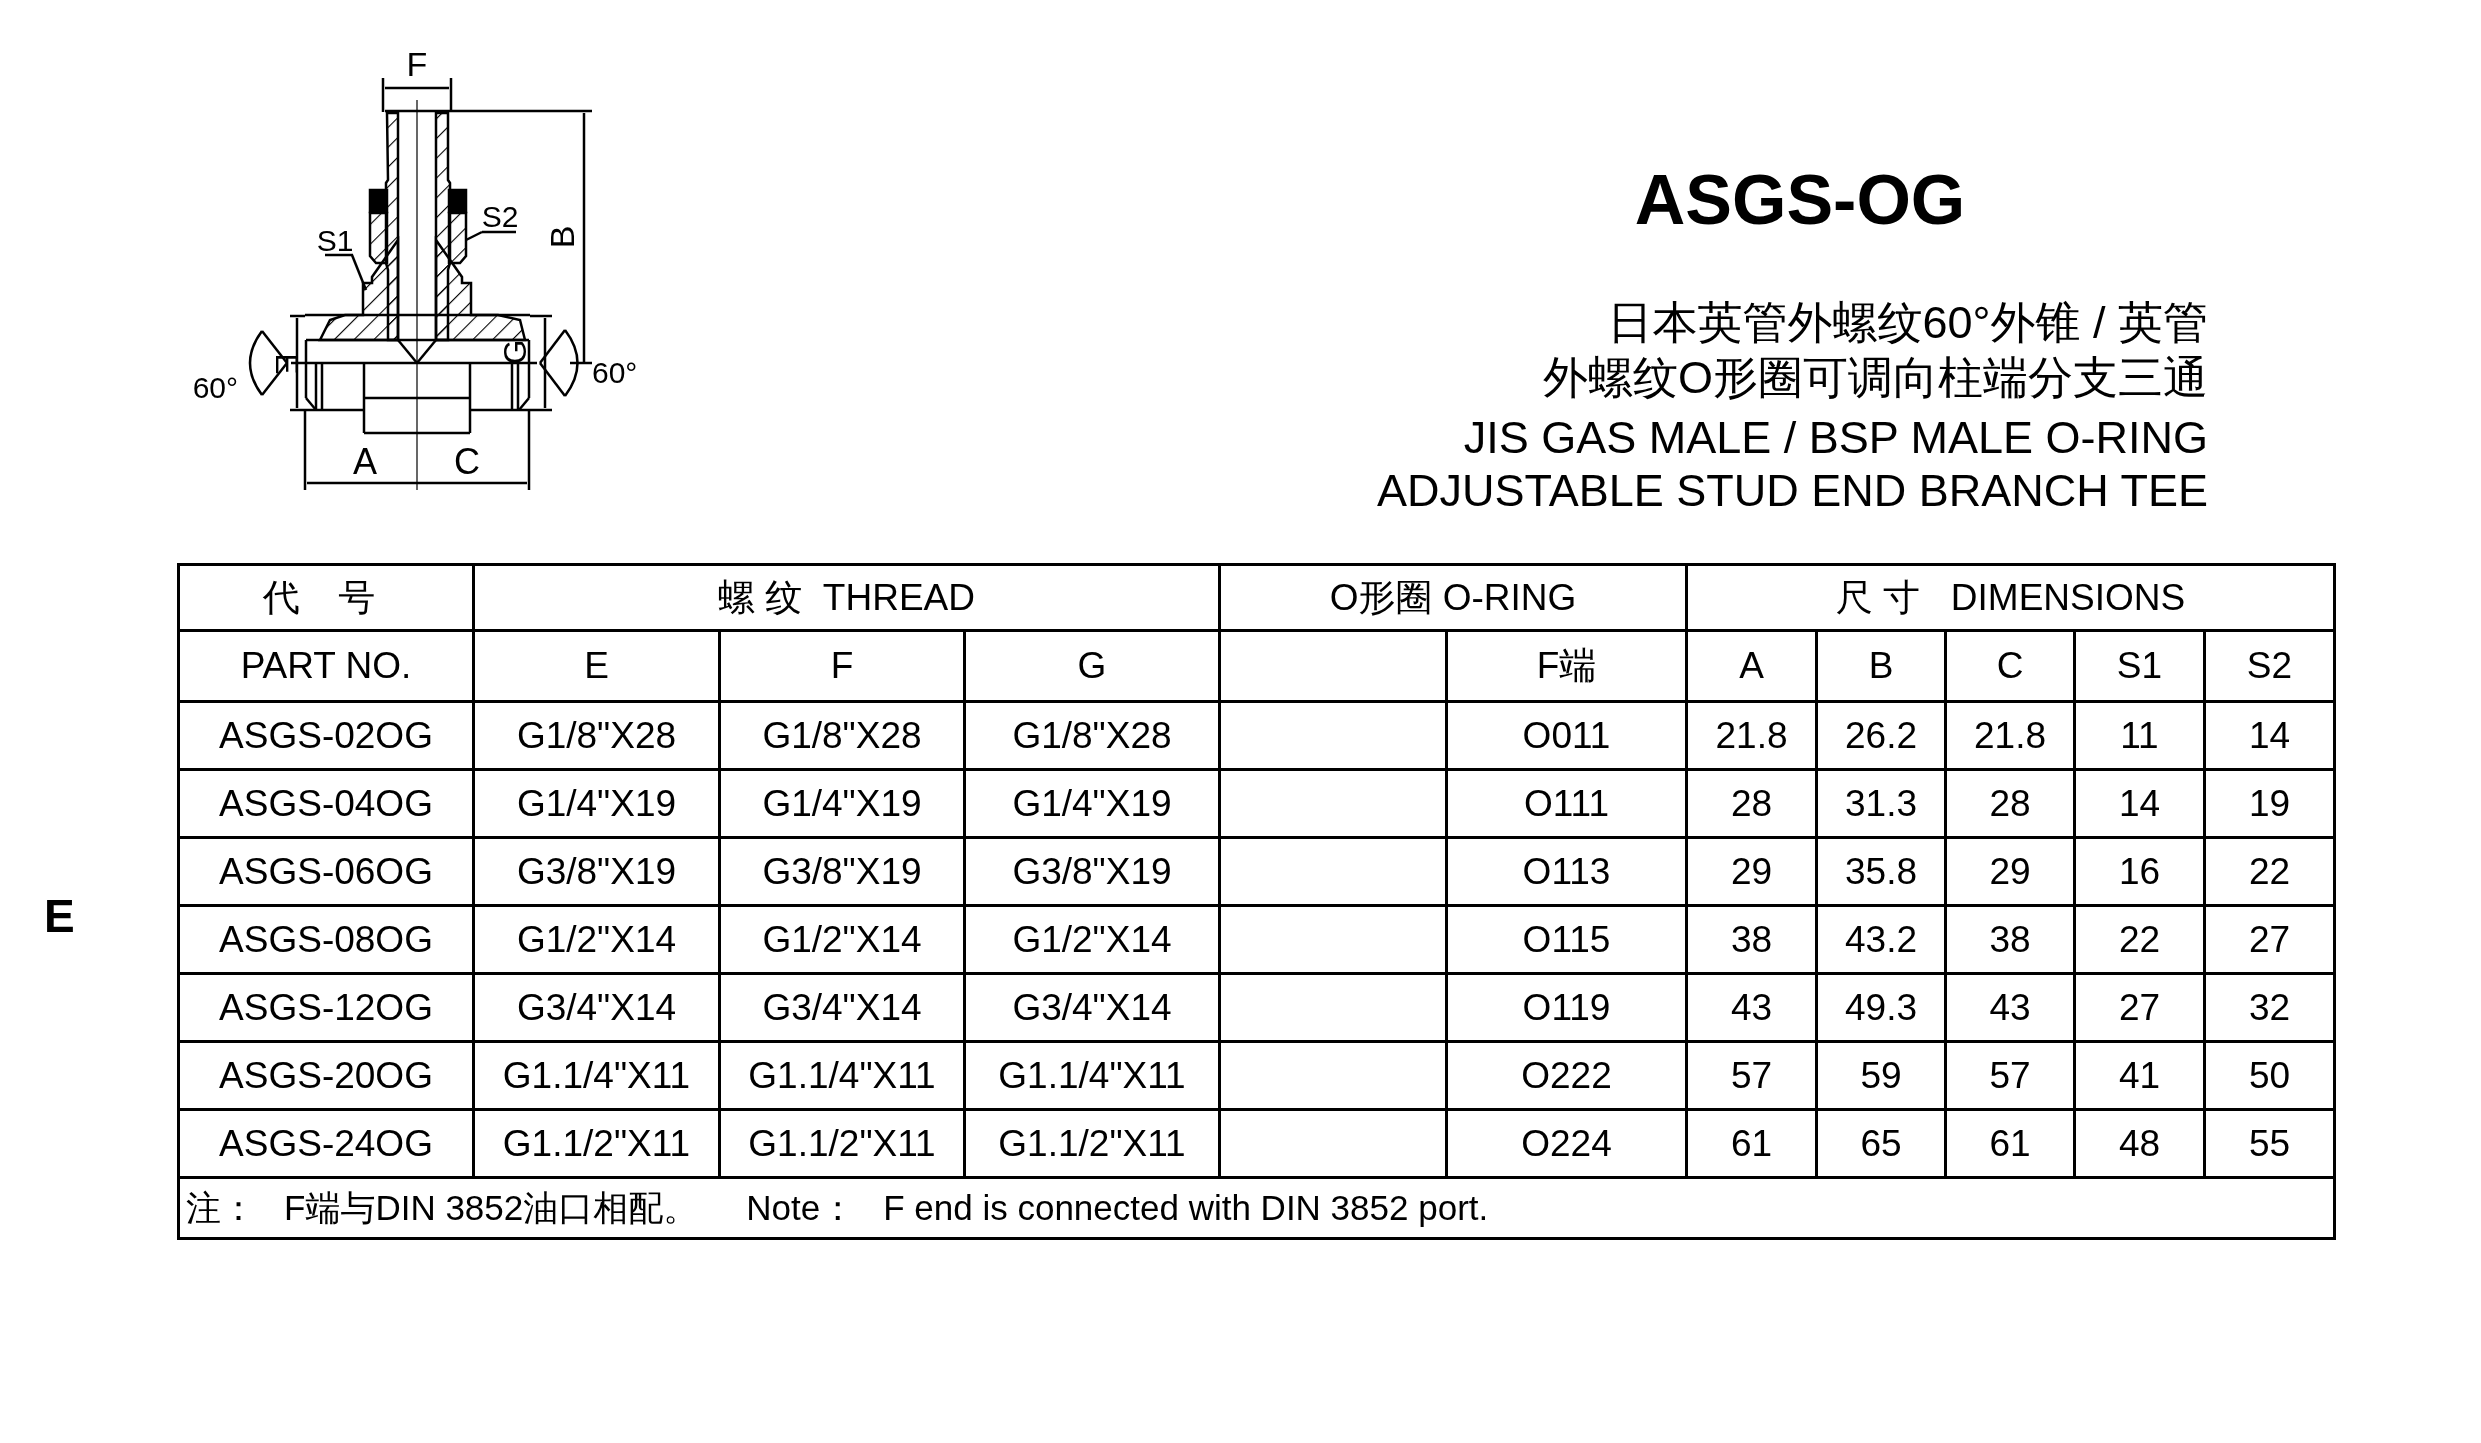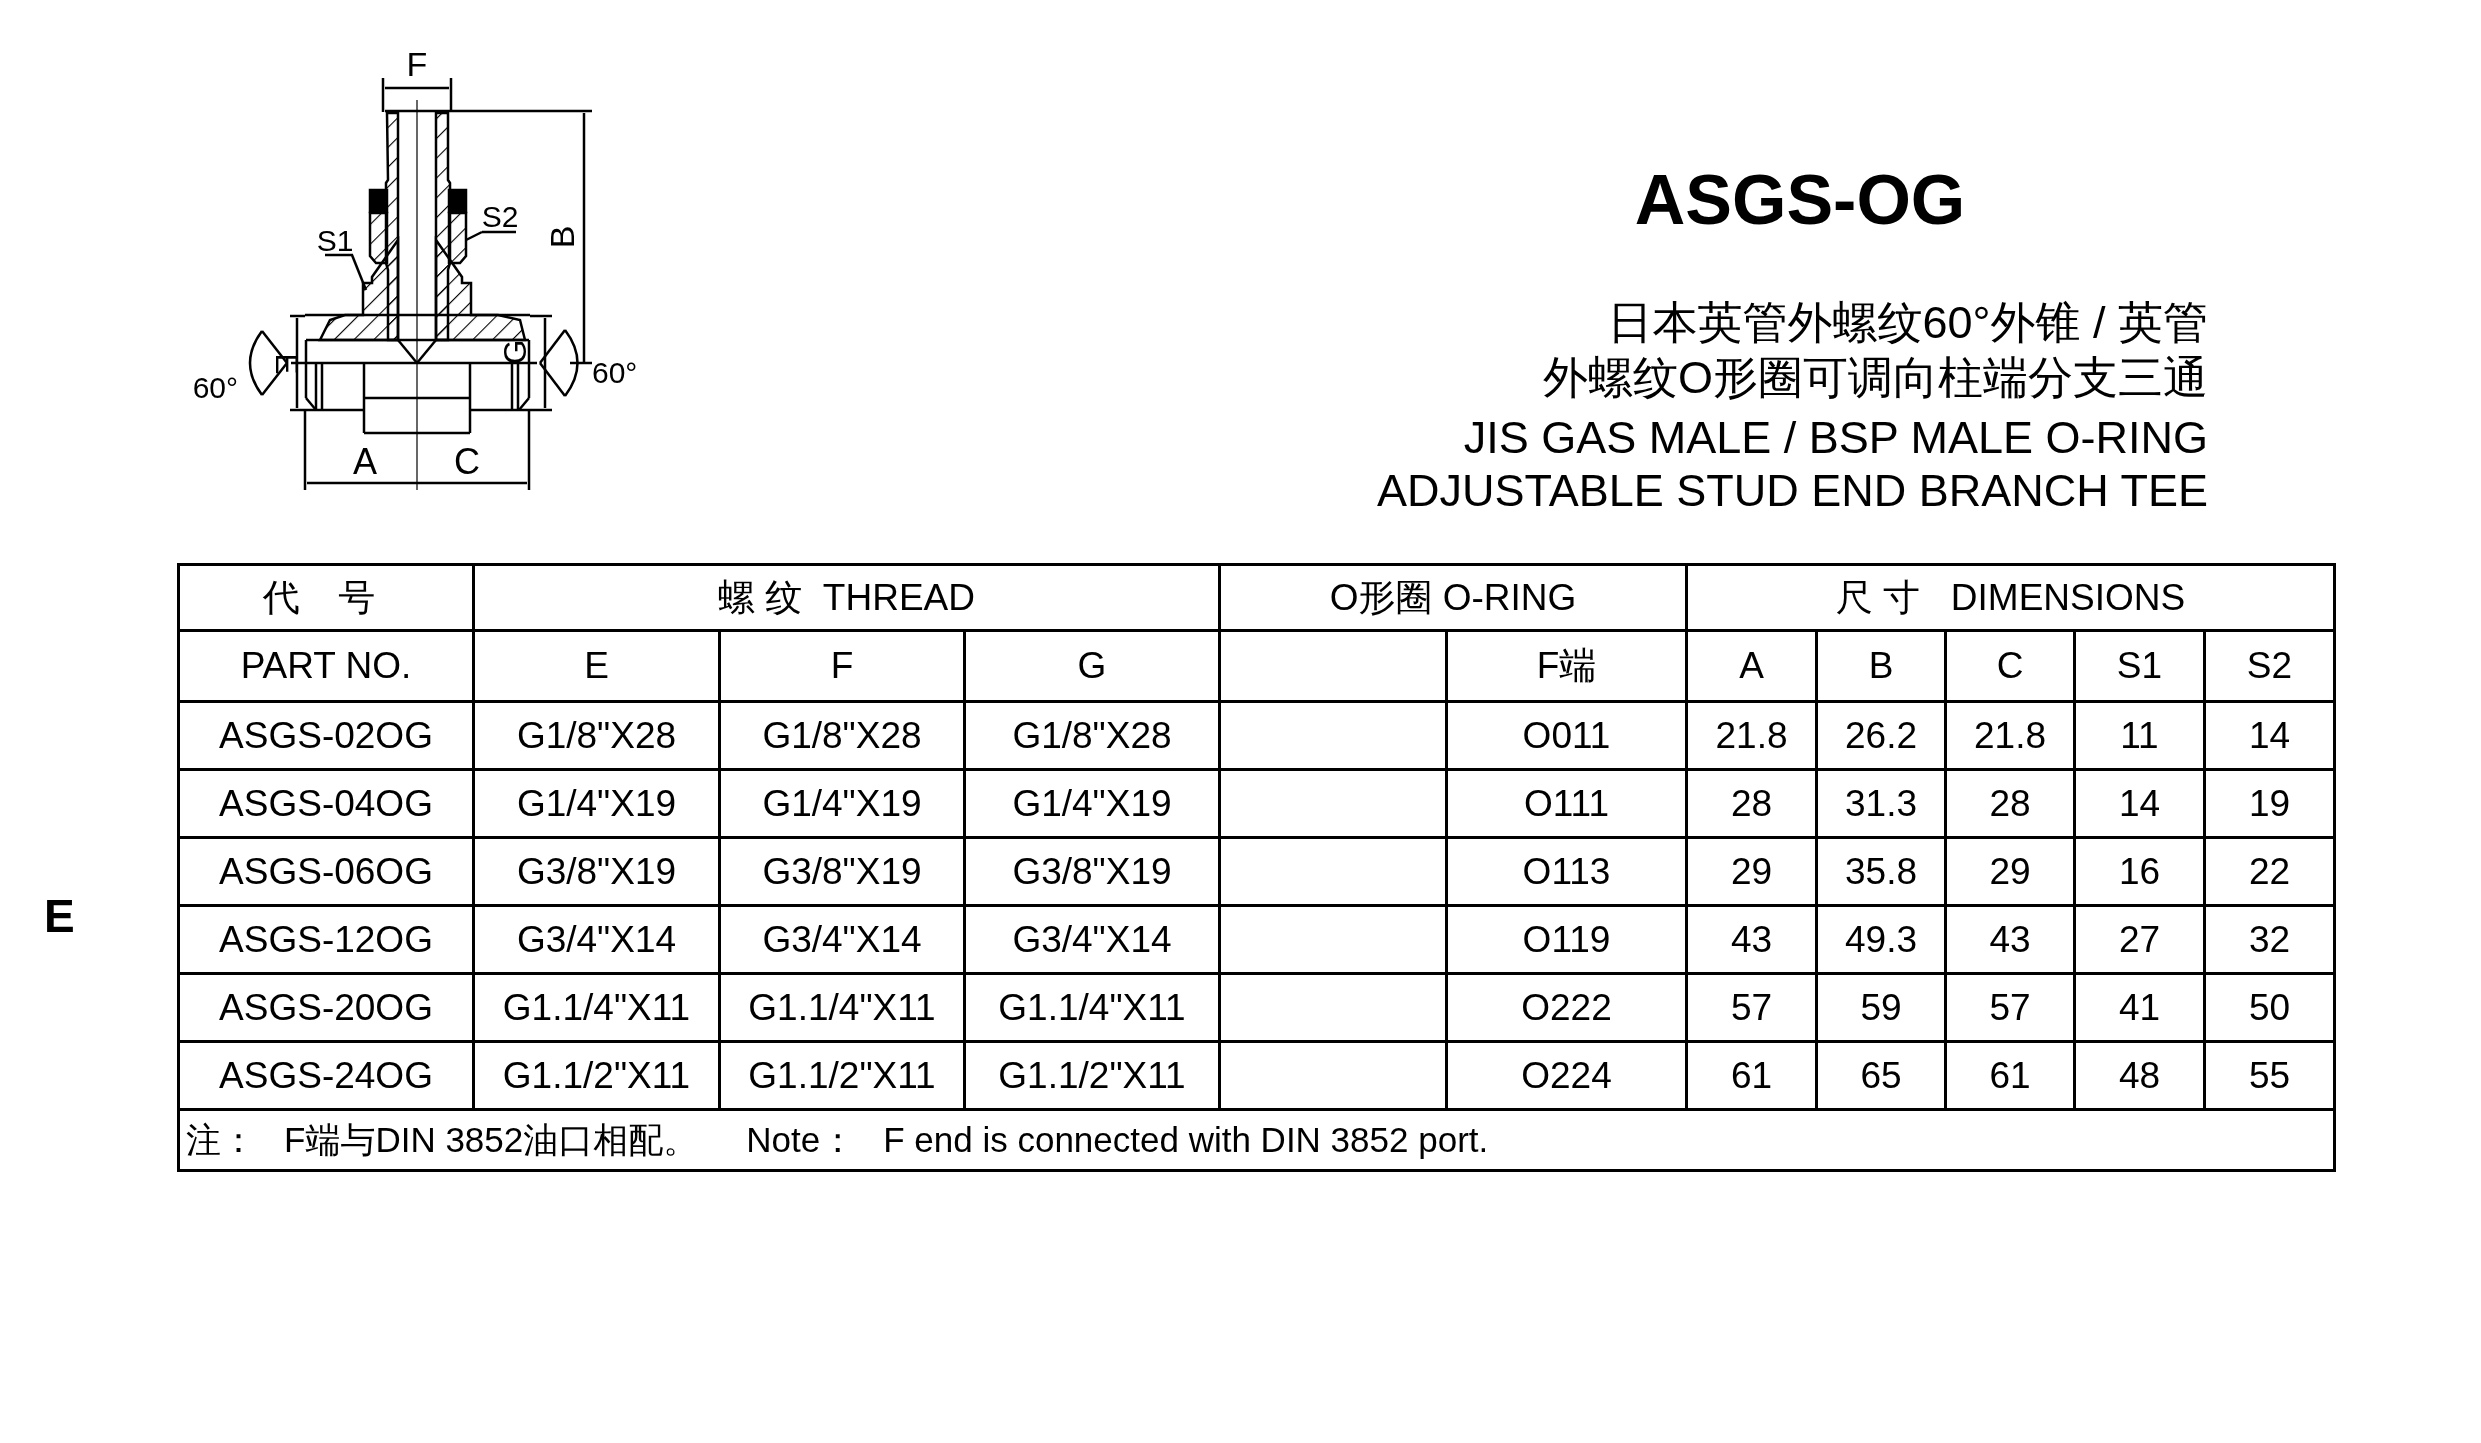--- a/index.html
+++ b/index.html
@@ -229,20 +229,33 @@
       <td>G3/8"X19</td>
       <td></td>
       <td>O113</td>
       <td>29</td>
       <td>35.8</td>
       <td>29</td>
       <td>16</td>
       <td>22</td>
     </tr>
     <tr class="row">
+      <td>ASGS-08OG</td>
+      <td>G1/2"X14</td>
+      <td>G1/2"X14</td>
+      <td>G1/2"X14</td>
+      <td></td>
+      <td>O115</td>
+      <td>38</td>
+      <td>43.2</td>
+      <td>38</td>
+      <td>22</td>
+      <td>27</td>
+    </tr>
+    <tr class="row">
       <td>ASGS-12OG</td>
       <td>G3/4"X14</td>
       <td>G3/4"X14</td>
       <td>G3/4"X14</td>
       <td></td>
       <td>O119</td>
       <td>43</td>
       <td>49.3</td>
       <td>43</td>
       <td>27</td>

